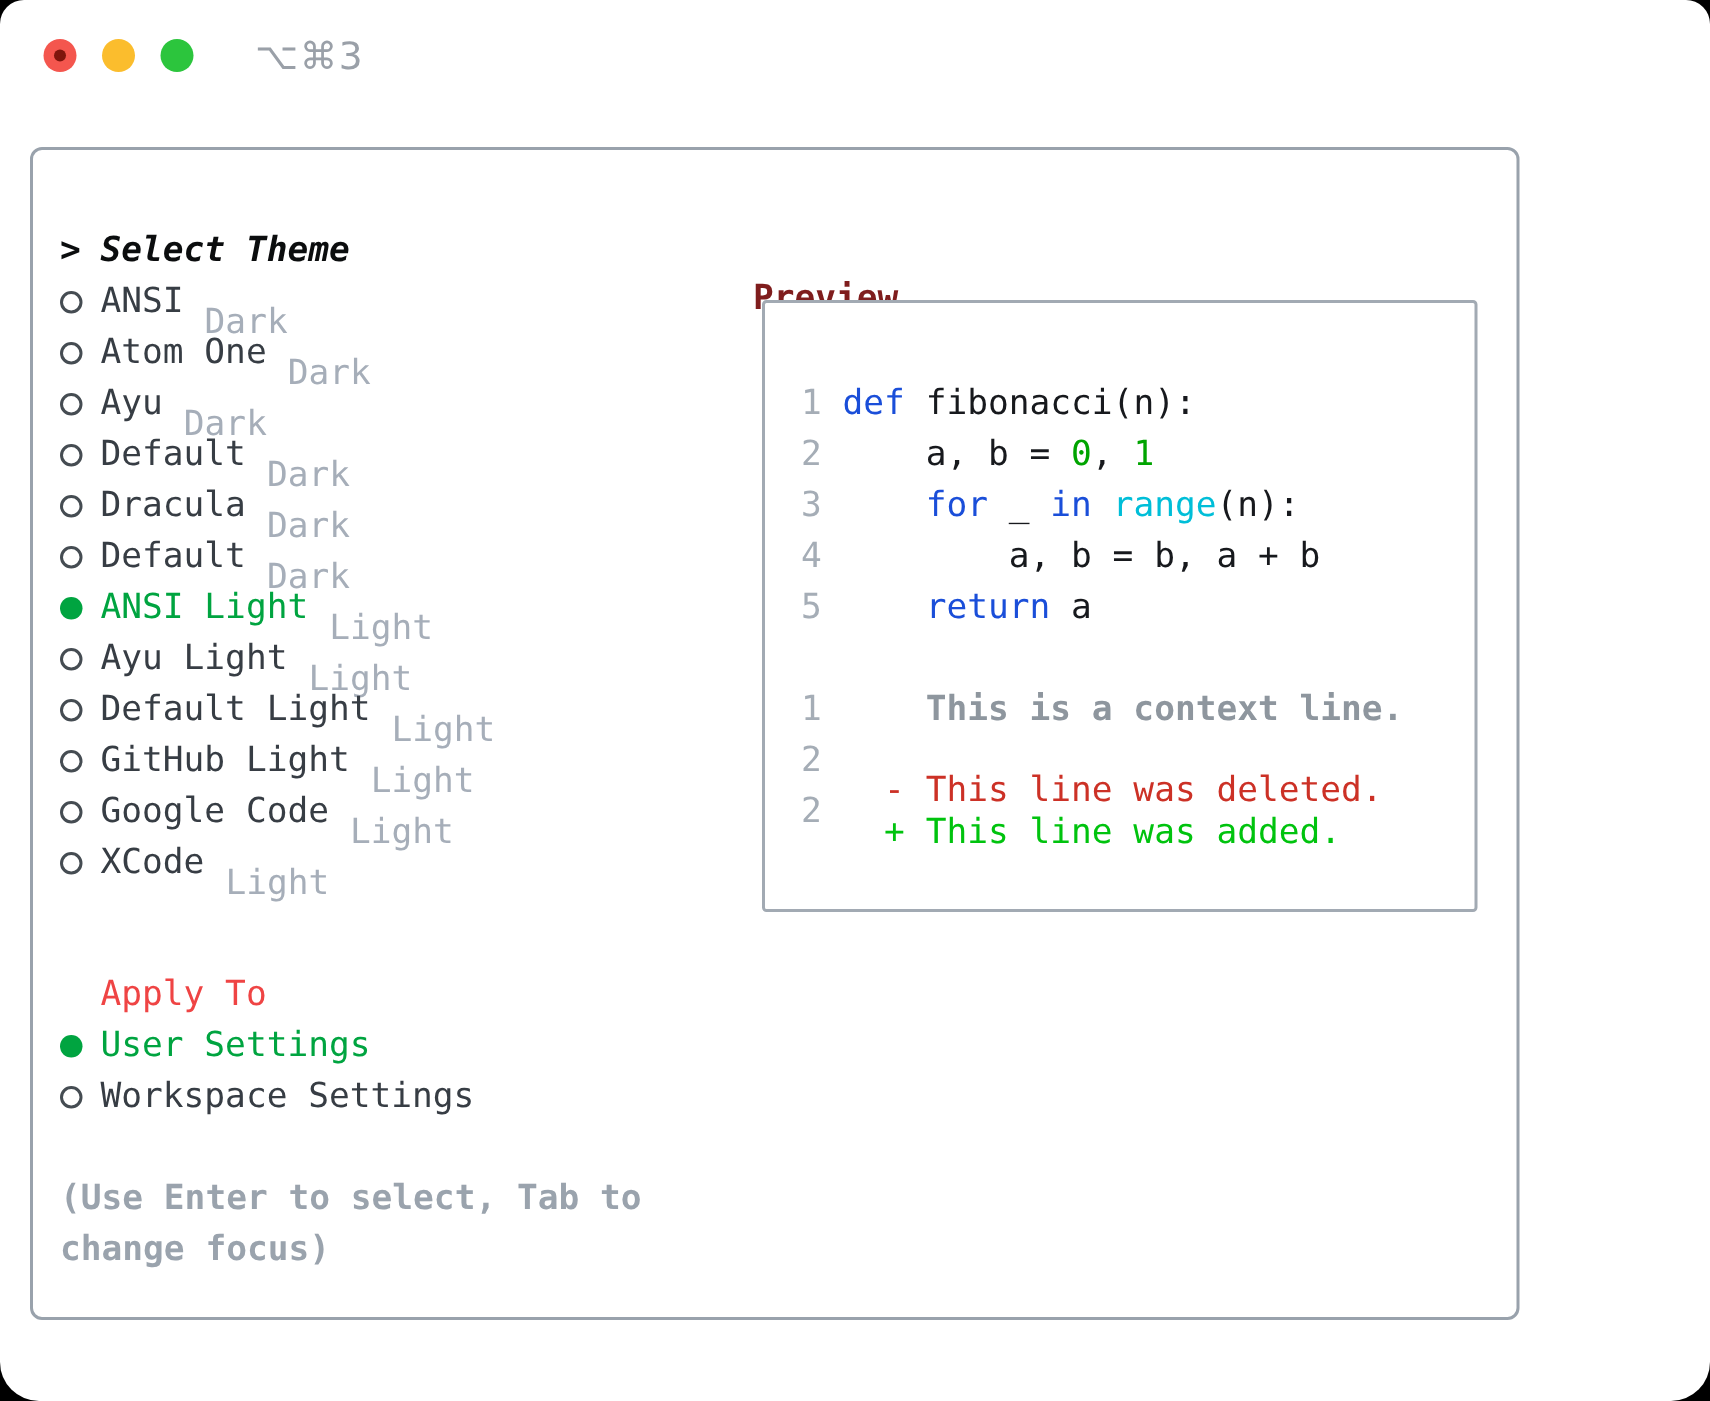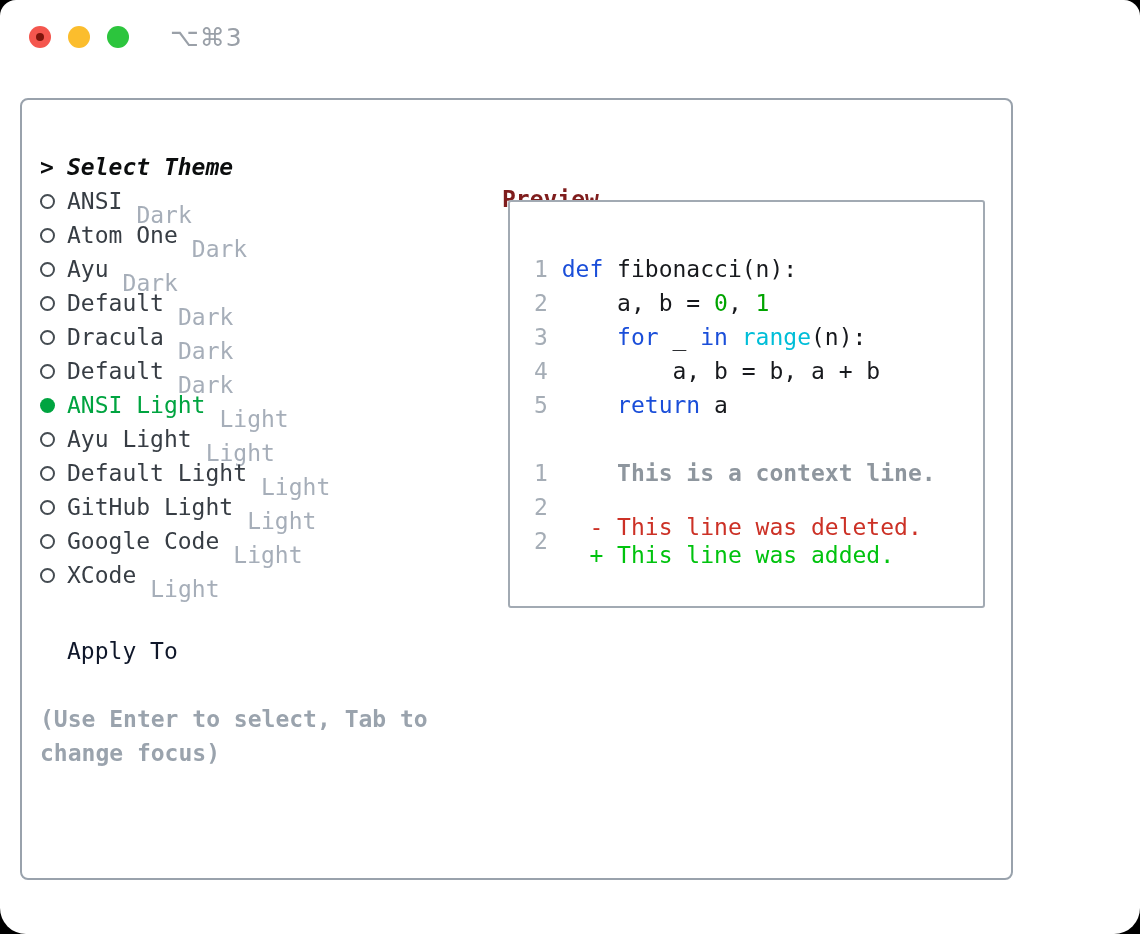--- a/index.html
+++ b/index.html
@@ -24,21 +24,21 @@
   .left-col{position:absolute;left:18px;top:50px;}
   .row{display:flex;align-items:center;height:34px;font-size:23px;white-space:pre;}
   .bullet-cell{width:27px;display:flex;align-items:center;flex:none;}
   .prefix{font-weight:bold;color:#0b0d0e;font-size:23px;}
   .header-text{font-weight:bold;color:#0b0d0e;font-style:italic;}
   .bullet{width:11px;height:11px;border:2px solid #454c52;border-radius:50%;}
   .bullet.sel{width:15px;height:15px;border:none;background:var(--accent_green);}
   .t-name{color:var(--item_text);}
   .t-name.sel{color:var(--accent_green);}
   .t-variant{color:var(--muted_gray);margin-left:14px;margin-top:27px;}
-  .apply-header{margin-top:42px;color:#0f172a;text-align:right;}
+  .apply-header{margin-top:54px;color:#ef4444;text-align:right;}
   .hint{
     margin-top:34px;width:430px;font-size:23px;line-height:34px;
     color:var(--hint_gray);white-space:normal;word-spacing:0;font-weight:bold;
   }
   
   .preview-title{position:absolute;left:480px;top:50px;height:34px;display:flex;align-items:center;
     font-size:23px;font-weight:bold;color:#7f1d1d;margin-top:32px;}
   .preview-box{
     position:absolute;left:486px;top:100px;width:449px;height:354px;
     border:2px solid #a2aab3;border-radius:3px;background:#fff;
@@ -90,20 +90,24 @@
           <div class="row"><span class="bullet-cell"><span class="bullet"></span></span><span class="t-name">GitHub Light</span><span class="t-variant">Light</span></div>
           <div class="row"><span class="bullet-cell"><span class="bullet"></span></span><span class="t-name">Google Code</span><span class="t-variant">Light</span></div>
           <div class="row"><span class="bullet-cell"><span class="bullet"></span></span><span class="t-name">XCode</span><span class="t-variant">Light</span></div>
         </div>
 
       <div class="row apply-header">
         <span class="bullet-cell"></span>
         <span>Apply To</span>
       </div>
 
+      <div id="apply-list">
+          <div class="row"><span class="bullet-cell"><span class="bullet sel"></span></span><span class="t-name sel">User Settings</span></div>
+          <div class="row"><span class="bullet-cell"><span class="bullet"></span></span><span class="t-name">Workspace Settings</span></div>
+        </div>
 
       <div class="hint">(Use Enter to select, Tab to change focus)</div>
     </div>
 
     <div class="preview-title">Preview</div>
 
     <div class="preview-box">
       <div id="code-block">
           <div class="pline"><span class="tk-lineno">1</span><span class="tk-plain"> </span><span class="tk-keyword">def</span><span class="tk-plain"> fibonacci(n):</span></div>
           <div class="pline"><span class="tk-lineno">2</span><span class="tk-plain"> </span><span class="tk-plain">    a, b = </span><span class="tk-number">0</span><span class="tk-plain">, </span><span class="tk-number">1</span></div>

